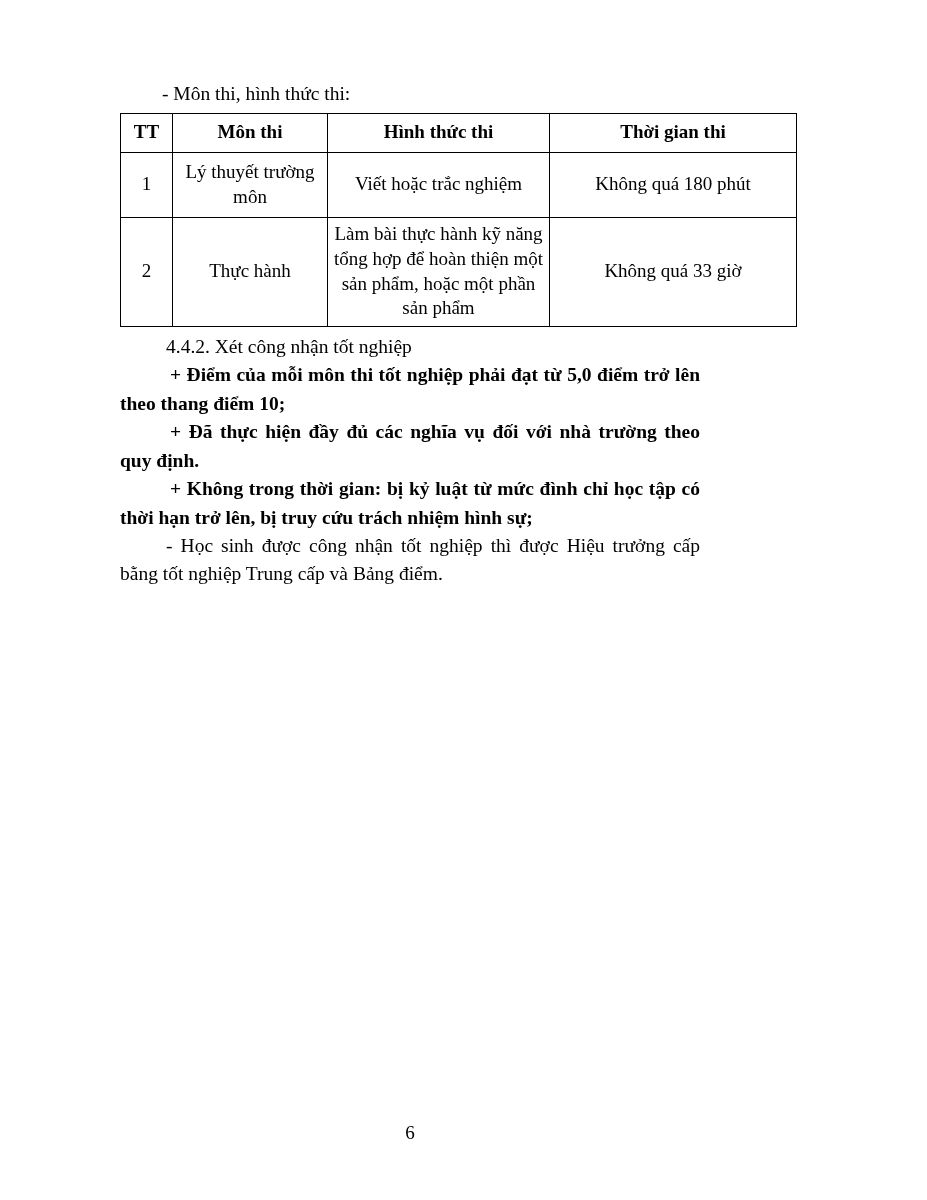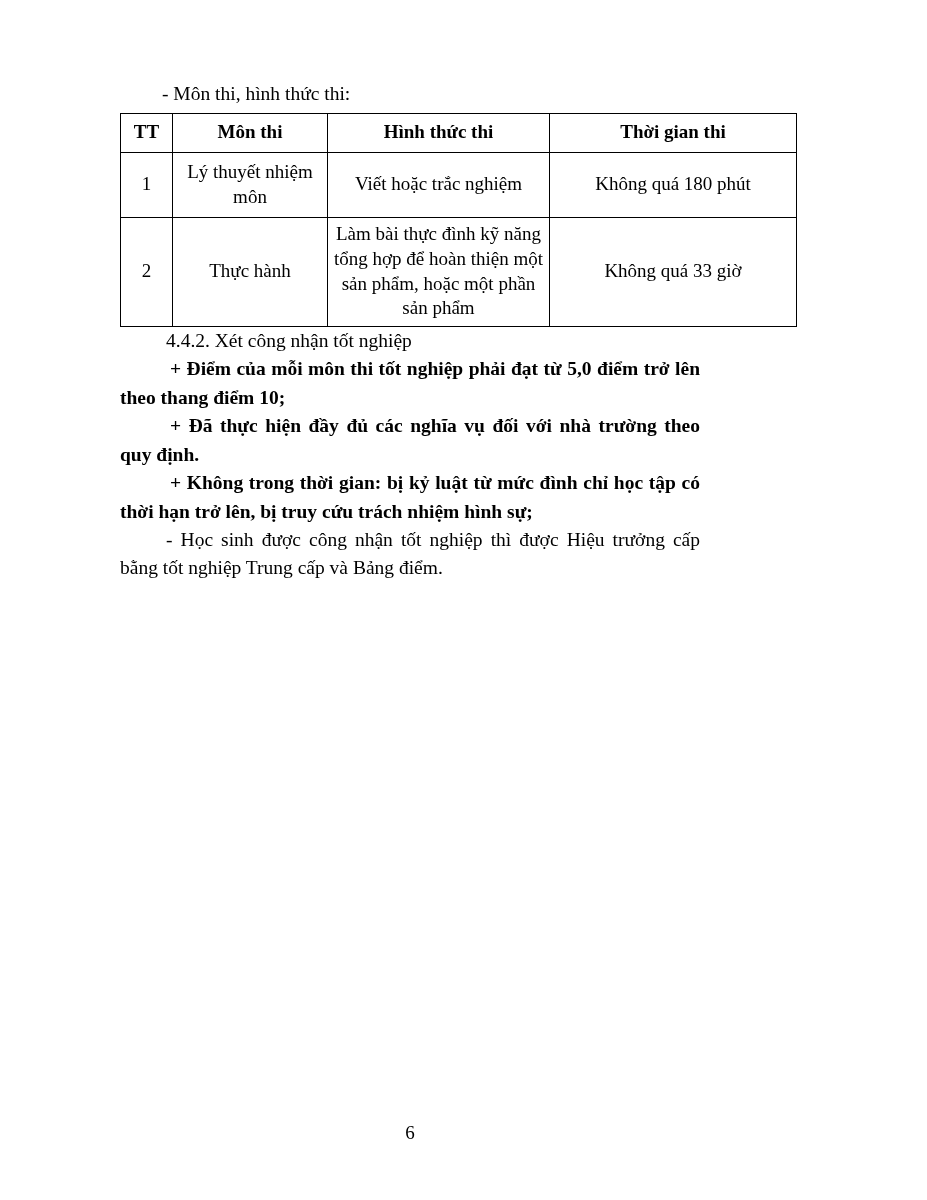--- a/index.html
+++ b/index.html
@@ -52,20 +52,21 @@
     height: 30px;
   }
   .col-tt    { width: 52px; }
   .col-mon   { width: 155px; }
   .col-hinh  { width: 222px; }
   .col-thoi  { width: 247px; }
   .row-1 td { height: 56px; }
   .row-2 td { height: 56px; }
   .row-3 td { height: 100px; }
   .body-text {
+    margin-top: 6px;
   }
   .para {
     font-size: 19.5px;
     line-height: 1.46;
     text-align: justify;
     margin: 0;
   }
   .ind1 { text-indent: 46px; }
   .ind2 { text-indent: 50px; font-weight: bold; }
   .page-number {
@@ -95,28 +96,28 @@
       <tr>
         <th>TT</th>
         <th>Môn thi</th>
         <th>Hình thức thi</th>
         <th>Thời gian thi</th>
       </tr>
     </thead>
     <tbody>
       <tr class="row-1">
         <td>1</td>
-        <td>Lý thuyết nhiệm môn</td>
+        <td>Lý thuyết trường môn</td>
         <td>Viết hoặc trắc nghiệm</td>
         <td>Không quá 180 phút</td>
       </tr>
       <tr class="row-3">
         <td>2</td>
         <td>Thực hành</td>
-        <td>Làm bài thực đình kỹ năng tổng hợp để hoàn thiện một sản phẩm, hoặc một phần sản phẩm</td>
+        <td>Làm bài thực hành kỹ năng tổng hợp để hoàn thiện một sản phẩm, hoặc một phần sản phẩm</td>
         <td>Không quá 33 giờ</td>
       </tr>
     </tbody>
   </table>
 
   <div class="body-text">
     <p class="para ind1">4.4.2. Xét công nhận tốt nghiệp</p>
     <p class="para ind2">+ Điểm của mỗi môn thi tốt nghiệp phải đạt từ 5,0 điểm trở lên theo thang điểm 10;</p>
     <p class="para ind2">+ Đã thực hiện đầy đủ các nghĩa vụ đối với nhà trường theo quy định.</p>
     <p class="para ind2">+ Không trong thời gian: bị kỷ luật từ mức đình chỉ học tập có thời hạn trở lên, bị truy cứu trách nhiệm hình sự;</p>

